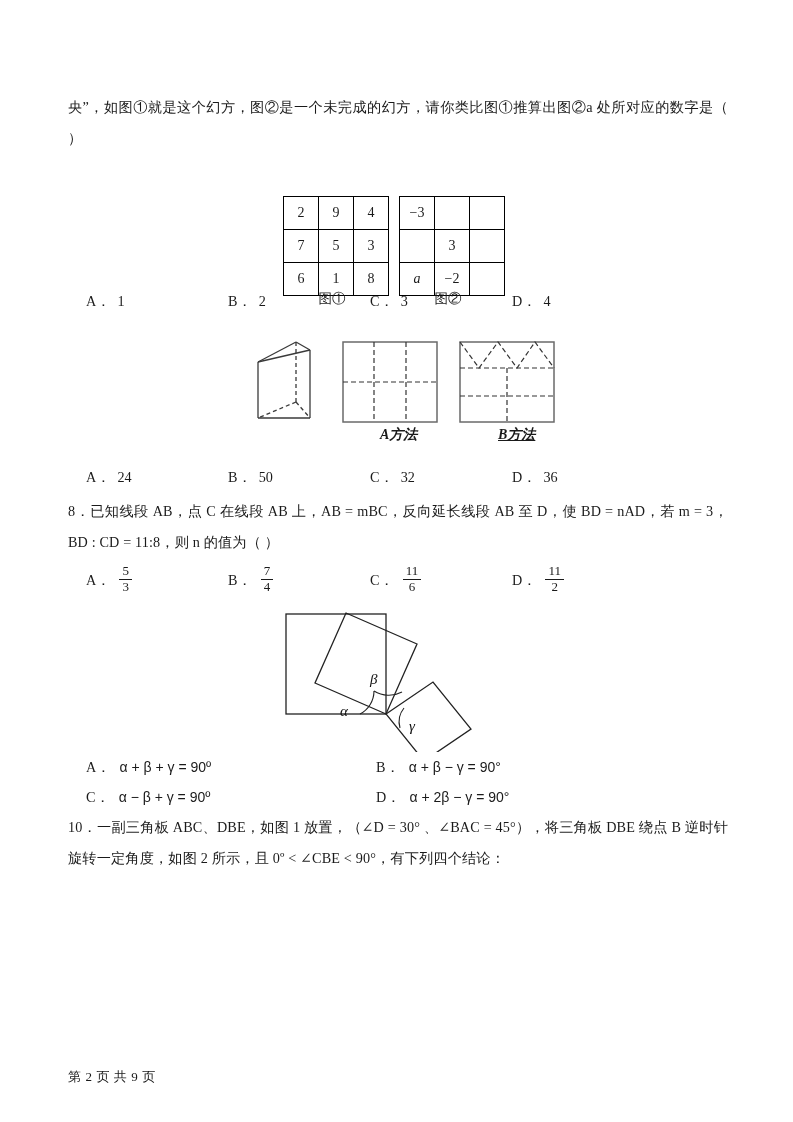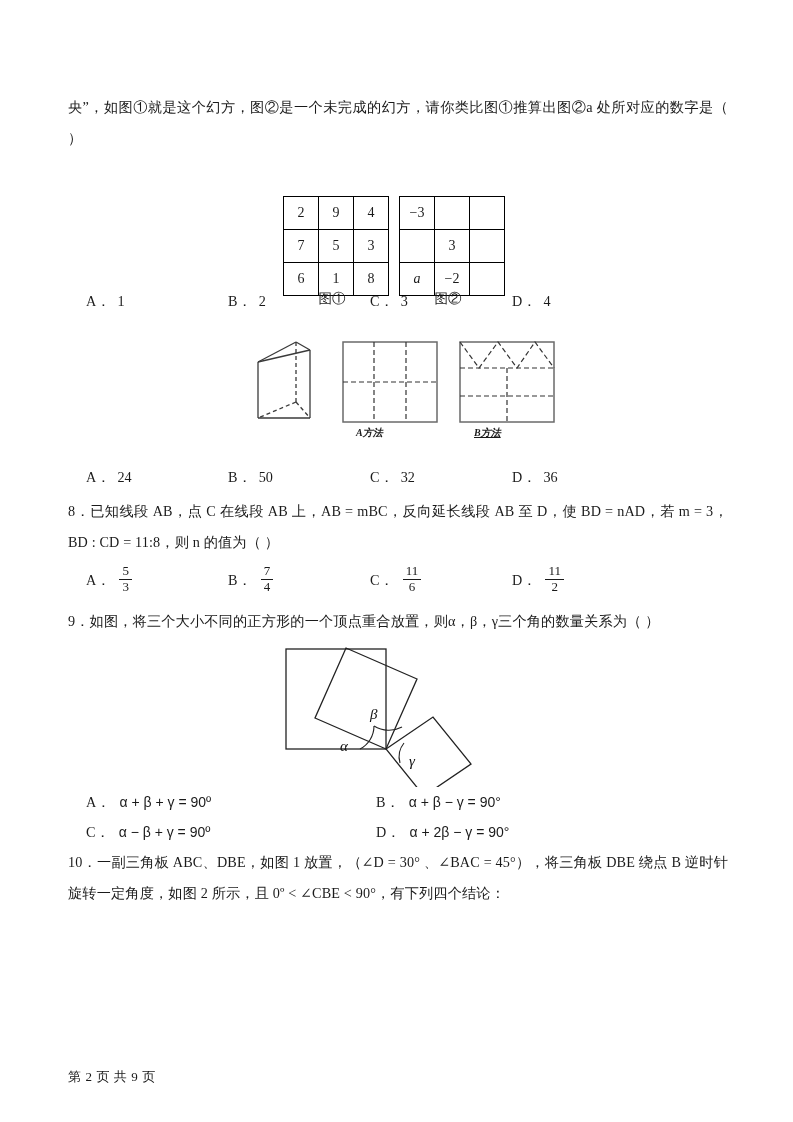--- a/index.html
+++ b/index.html
@@ -80,24 +80,25 @@
   .cap2 { left: 331px; top: 132px; }
 
   
   .figrow {
     position: relative;
     height: 140px;
     margin-top: 6px;
   }
   .figcap {
     position: absolute;
-    font-size: 10px;
+    font-size: 14px;
     font-style: italic;
     font-weight: bold;
     font-family: "Liberation Serif", serif;
+    margin-left: 24px;
   }
 
   
   .sqfig {
     position: relative;
     height: 148px;
     margin-top: 2px;
   }
 
   
@@ -291,21 +292,20 @@
       </div>
       <div class="opt">
         <span class="opt-label wide">D．</span>
         <span class="frac">
           <span class="num">11</span>
           <span class="den">2</span>
         </span>
       </div>
     </div>
 
-    <div class="ptext" style="margin-top:4px;">9．如图，将三个大小不同的正方形的一个顶点重合放置，则α，β，γ三个角的数量关系为（    ）</div>
 
     <div class="sqfig">
       <svg width="660" height="148" viewBox="0 0 660 148">
         <g fill="none" stroke="#222" stroke-width="1.3">
 
           <rect x="218" y="10" width="100" height="100"></rect>
 
           <polygon points="318,110 247,79 278,9 349,40"></polygon>
 
           <polygon points="318,110 365,78 403,125 356,157"></polygon>

